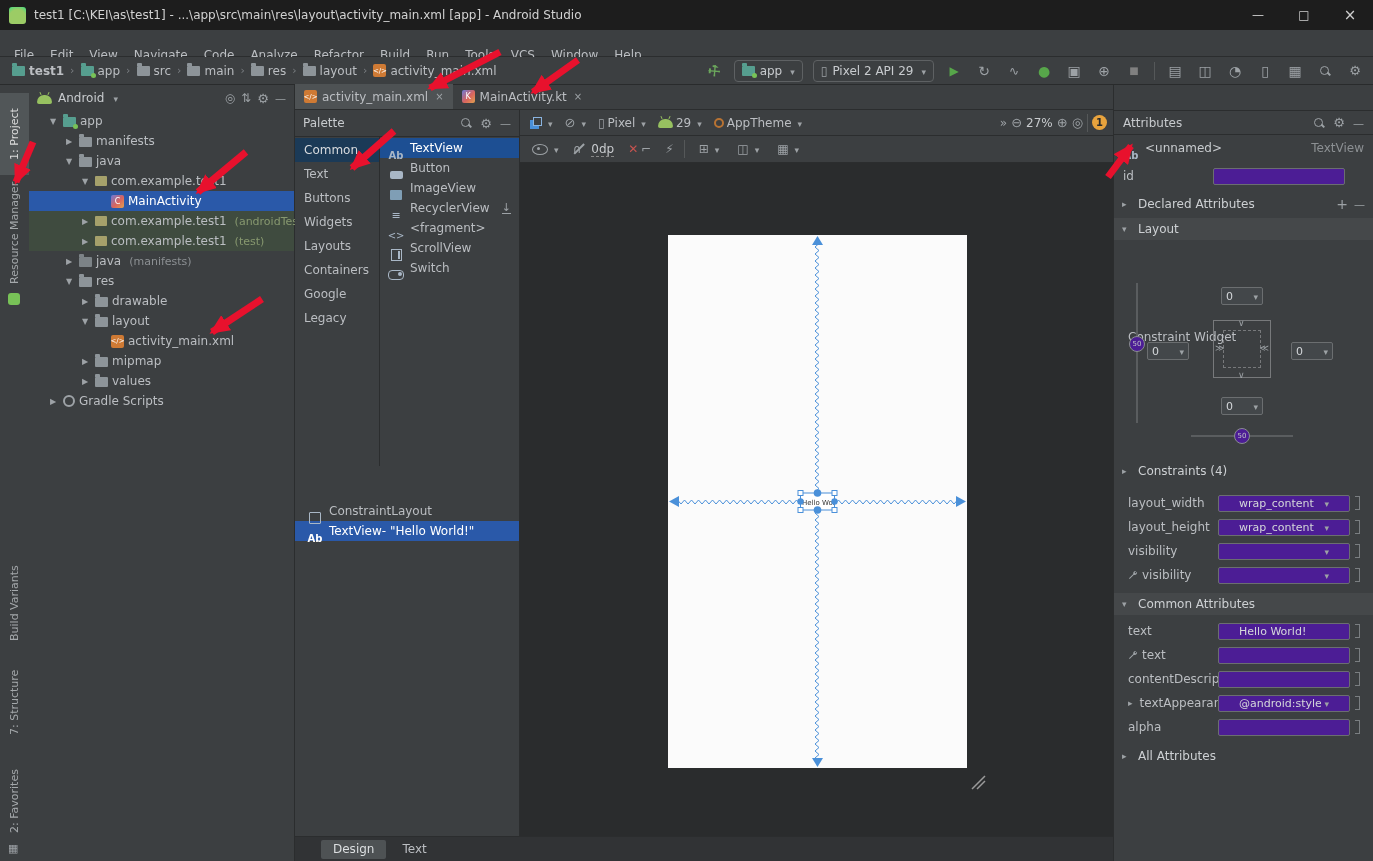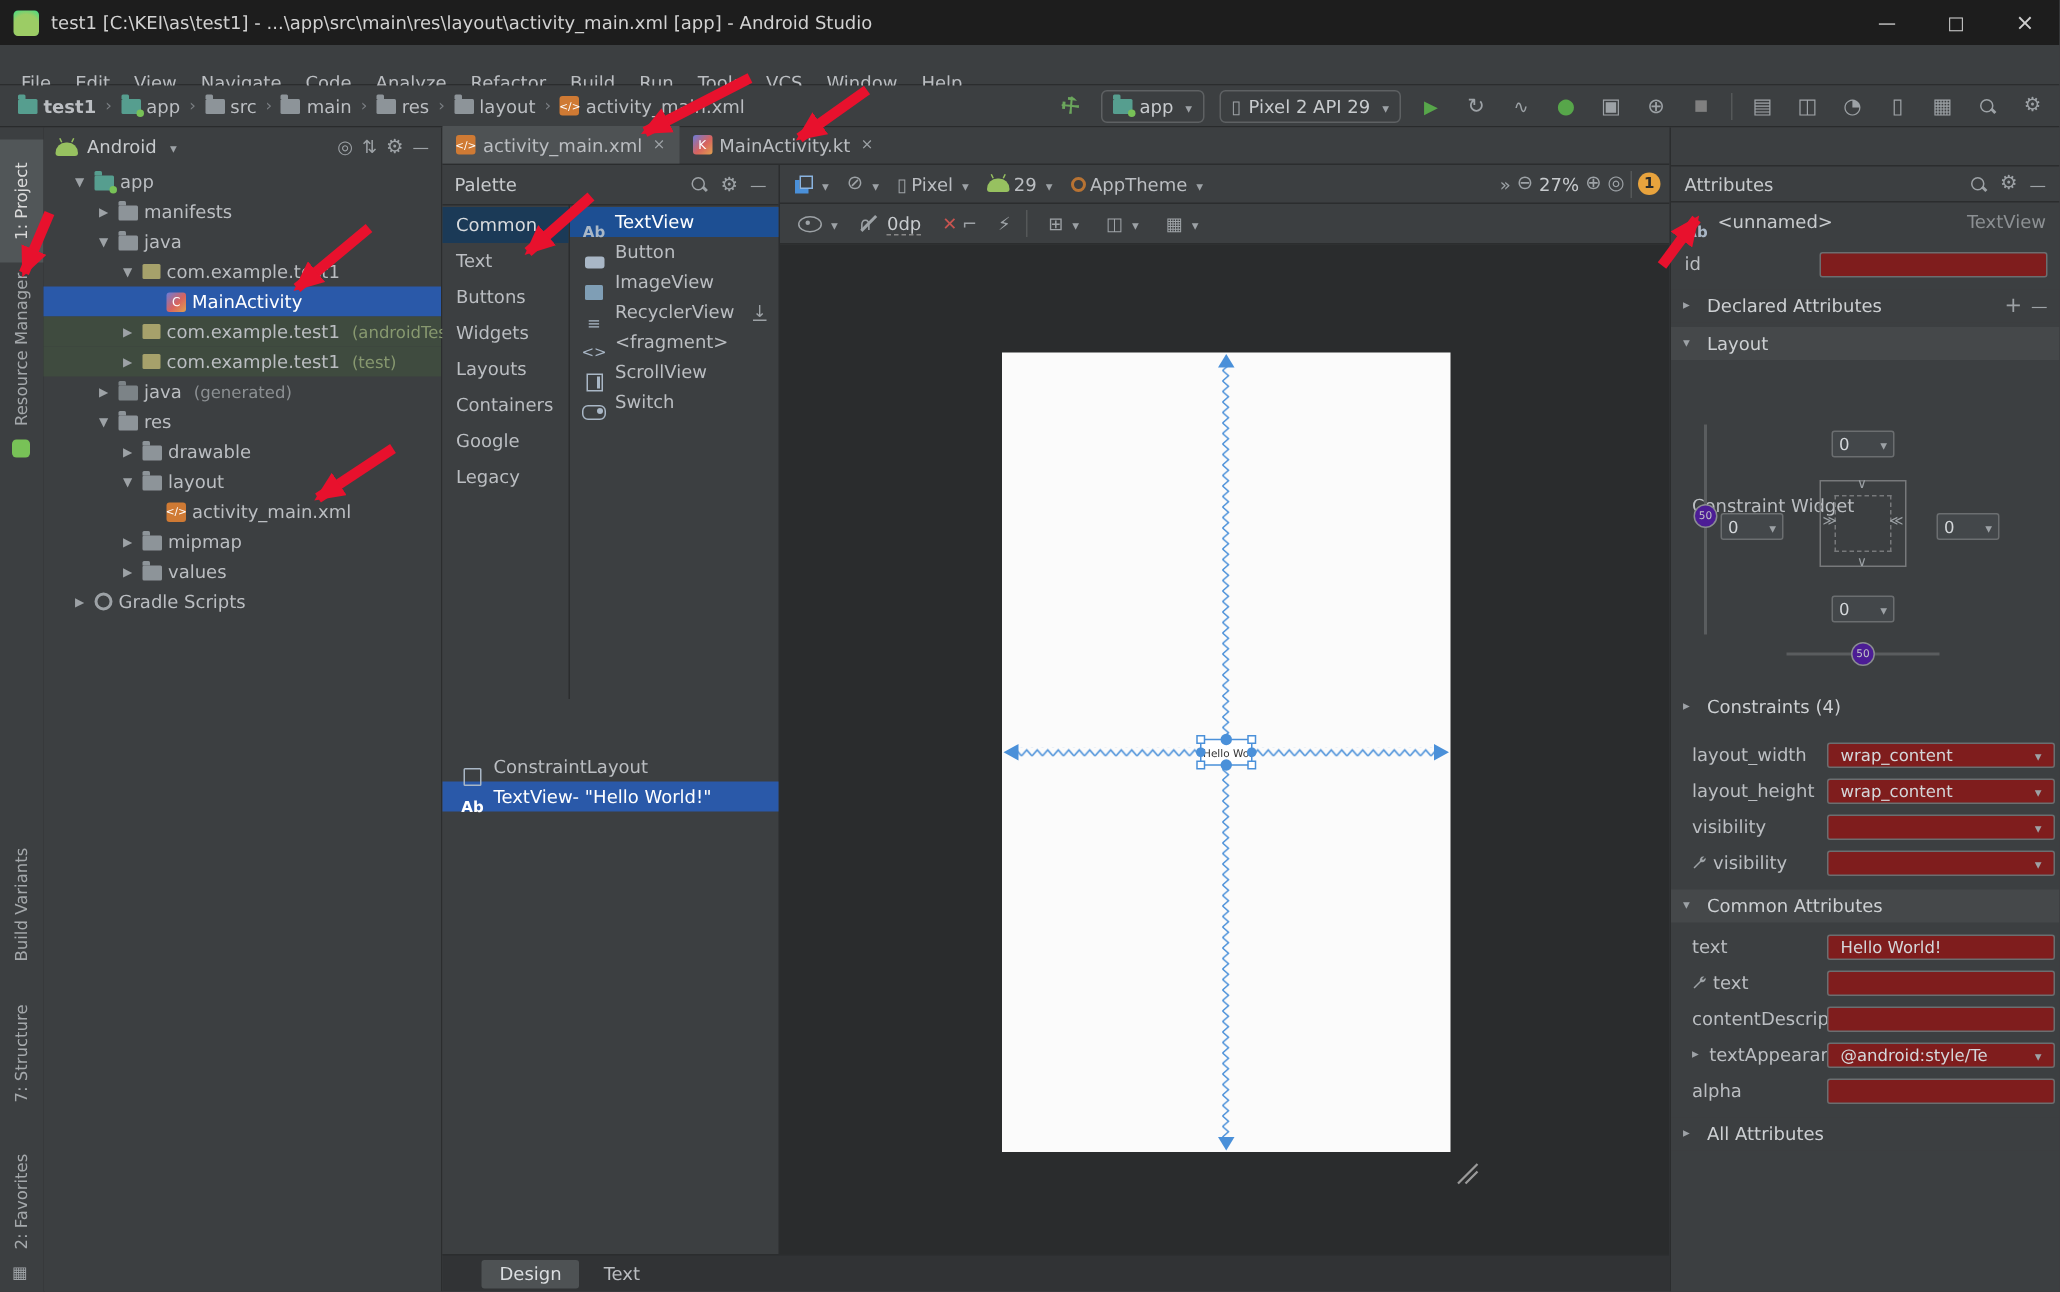--- a/index.html
+++ b/index.html
@@ -122,21 +122,21 @@
 
   
   .attrs{left:1113px;top:85px;width:260px;height:776px;background:#3c3f41;border-left:1px solid #2b2d2e;box-sizing:border-box;}
   .at-head{position:absolute;left:0;top:25px;width:100%;height:25px;display:flex;align-items:center;gap:8px;padding:0 9px;box-sizing:border-box;border-top:1px solid #2b2d2e;border-bottom:1px solid #2b2d2e;color:#c8cbce;}
   .at-comp{position:absolute;left:0;top:50px;width:100%;height:26px;display:flex;align-items:center;gap:6px;padding:0 9px;box-sizing:border-box;}
   .at-idrow{position:absolute;left:0;top:80px;width:100%;height:22px;display:flex;align-items:center;padding:0 9px;box-sizing:border-box;}
   .asec{position:absolute;left:0;width:100%;height:22px;display:flex;align-items:center;gap:6px;padding:0 8px;box-sizing:border-box;background:#45484a;color:#cdd0d3;}
   .asec .schev{font-size:9px;color:#9da2a6;width:10px;}
   .arow{position:absolute;left:0;width:100%;height:20px;display:flex;align-items:center;padding:0 6px 0 14px;box-sizing:border-box;}
   .albl{width:90px;flex:none;color:#bbbec2;white-space:nowrap;overflow:hidden;display:flex;align-items:center;gap:4px;}
-  .actl{flex:none;width:152px;height:17px;border:1px solid #6b6e70;background:#7f1d1d;border-radius:2px;display:flex;align-items:center;padding:0 8px;box-sizing:border-box;color:#d4d7da;font-size:11px;white-space:nowrap;overflow:hidden;}
+  .actl{flex:none;width:132px;height:17px;border:1px solid #6b6e70;background:#4c1d95;border-radius:2px;display:flex;align-items:center;padding:0 20px;box-sizing:border-box;color:#d4d7da;font-size:11px;white-space:nowrap;overflow:hidden;}
   .actl .aval{flex:1;overflow:hidden;}
   .flagb{width:4px;height:12px;border:1px solid #7a7e81;border-left:none;margin-left:5px;flex:none;}
   .exp::before{content:"▸";font-size:9px;color:#9da2a6;margin-right:3px;}
   .wrench{display:inline-flex;flex:none;}
   .cw{position:absolute;left:0;top:180px;width:100%;height:185px;}
   .cwdd{position:absolute;width:42px;height:18px;border:1px solid #6b6e70;background:#43474a;border-radius:2px;display:flex;align-items:center;justify-content:space-between;padding:0 4px;box-sizing:border-box;color:#d4d7da;font-size:11px;}
   .cwbox{position:absolute;left:99px;top:55px;width:58px;height:58px;border:1px solid #77797b;box-sizing:border-box;}
   .cwbox .inner{position:absolute;left:9px;top:9px;right:9px;bottom:9px;border:1px dashed #77797b;}
   .cwspring{position:absolute;color:#9da2a6;font-size:9px;line-height:8px;}
   .sliderline-v{position:absolute;left:22px;top:18px;width:2px;height:140px;background:#5a5d5f;}
@@ -299,21 +299,21 @@
   <div class="trow tint" style="--i:2">
     <span class="chev">▶</span>
     <span class="ic-pkg"></span>
     <span class="lbl">com.example.test1</span>
     <span class="sfx">(test)</span>
   </div>
   <div class="trow" style="--i:1">
     <span class="chev">▶</span>
     <span class="fold gen"></span>
     <span class="lbl">java</span>
-    <span class="sfx gray">(generated)</span>
+    <span class="sfx gray">(manifests)</span>
   </div>
   <div class="trow" style="--i:1">
     <span class="chev">▼</span>
     <span class="fold"></span>
     <span class="lbl">res</span>
   </div>
   <div class="trow" style="--i:2">
     <span class="chev">▶</span>
     <span class="fold"></span>
     <span class="lbl">drawable</span>

